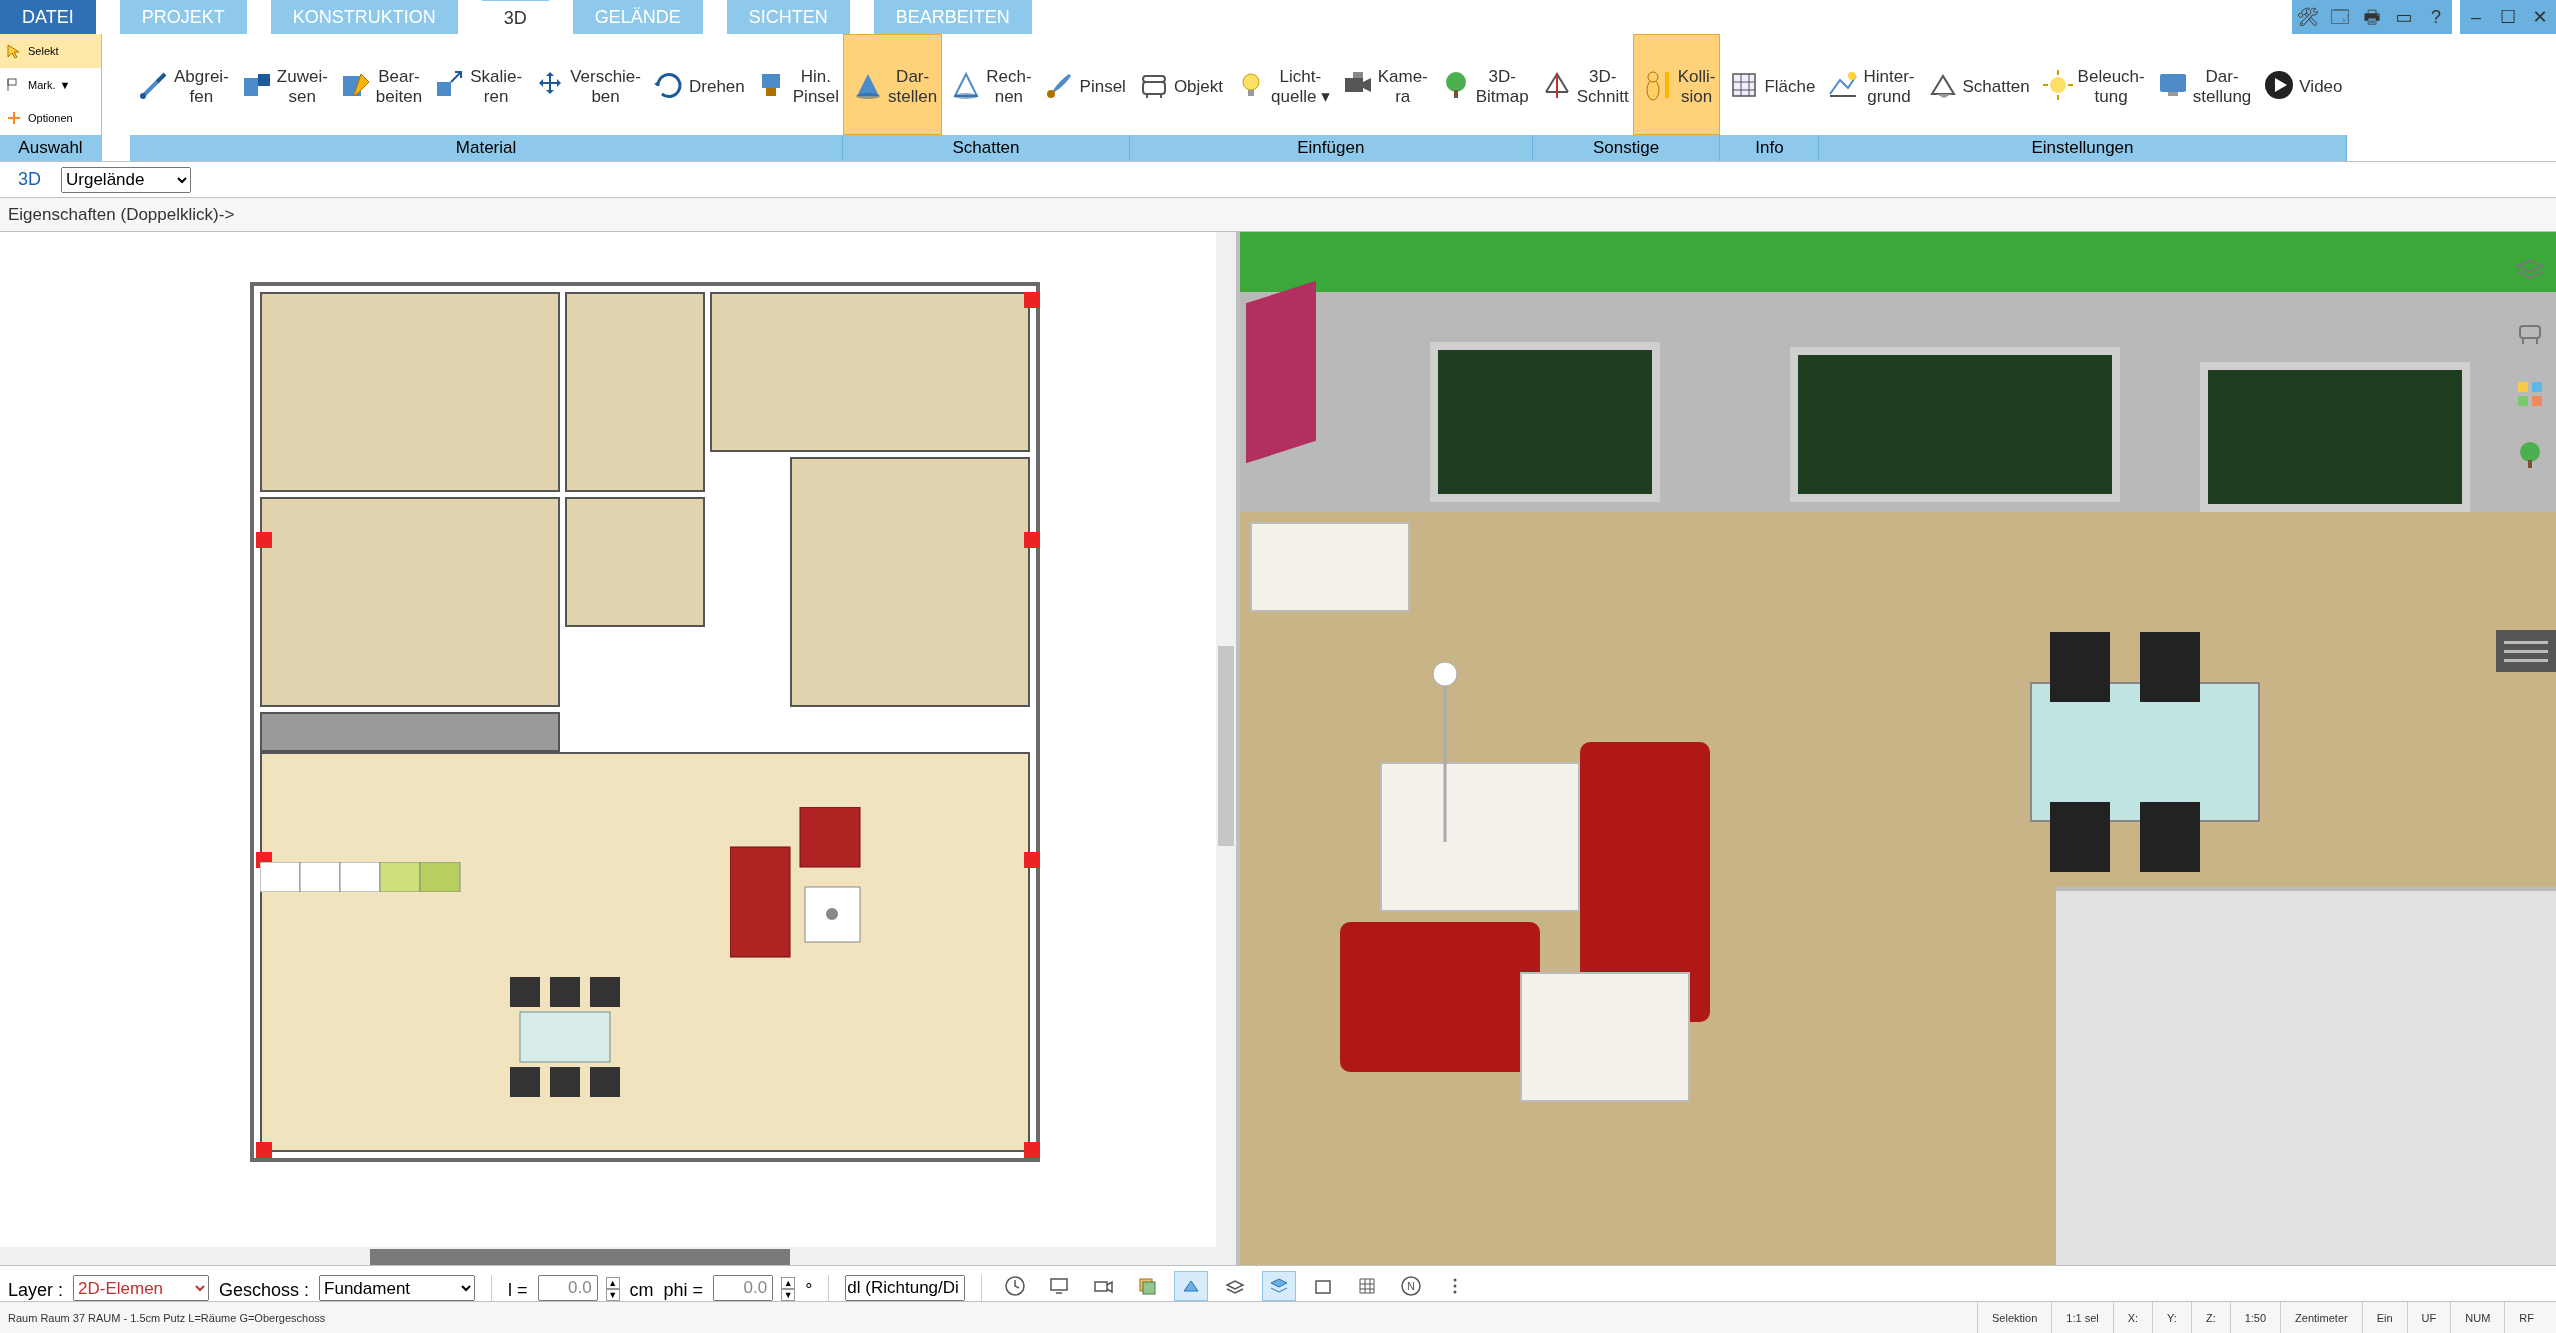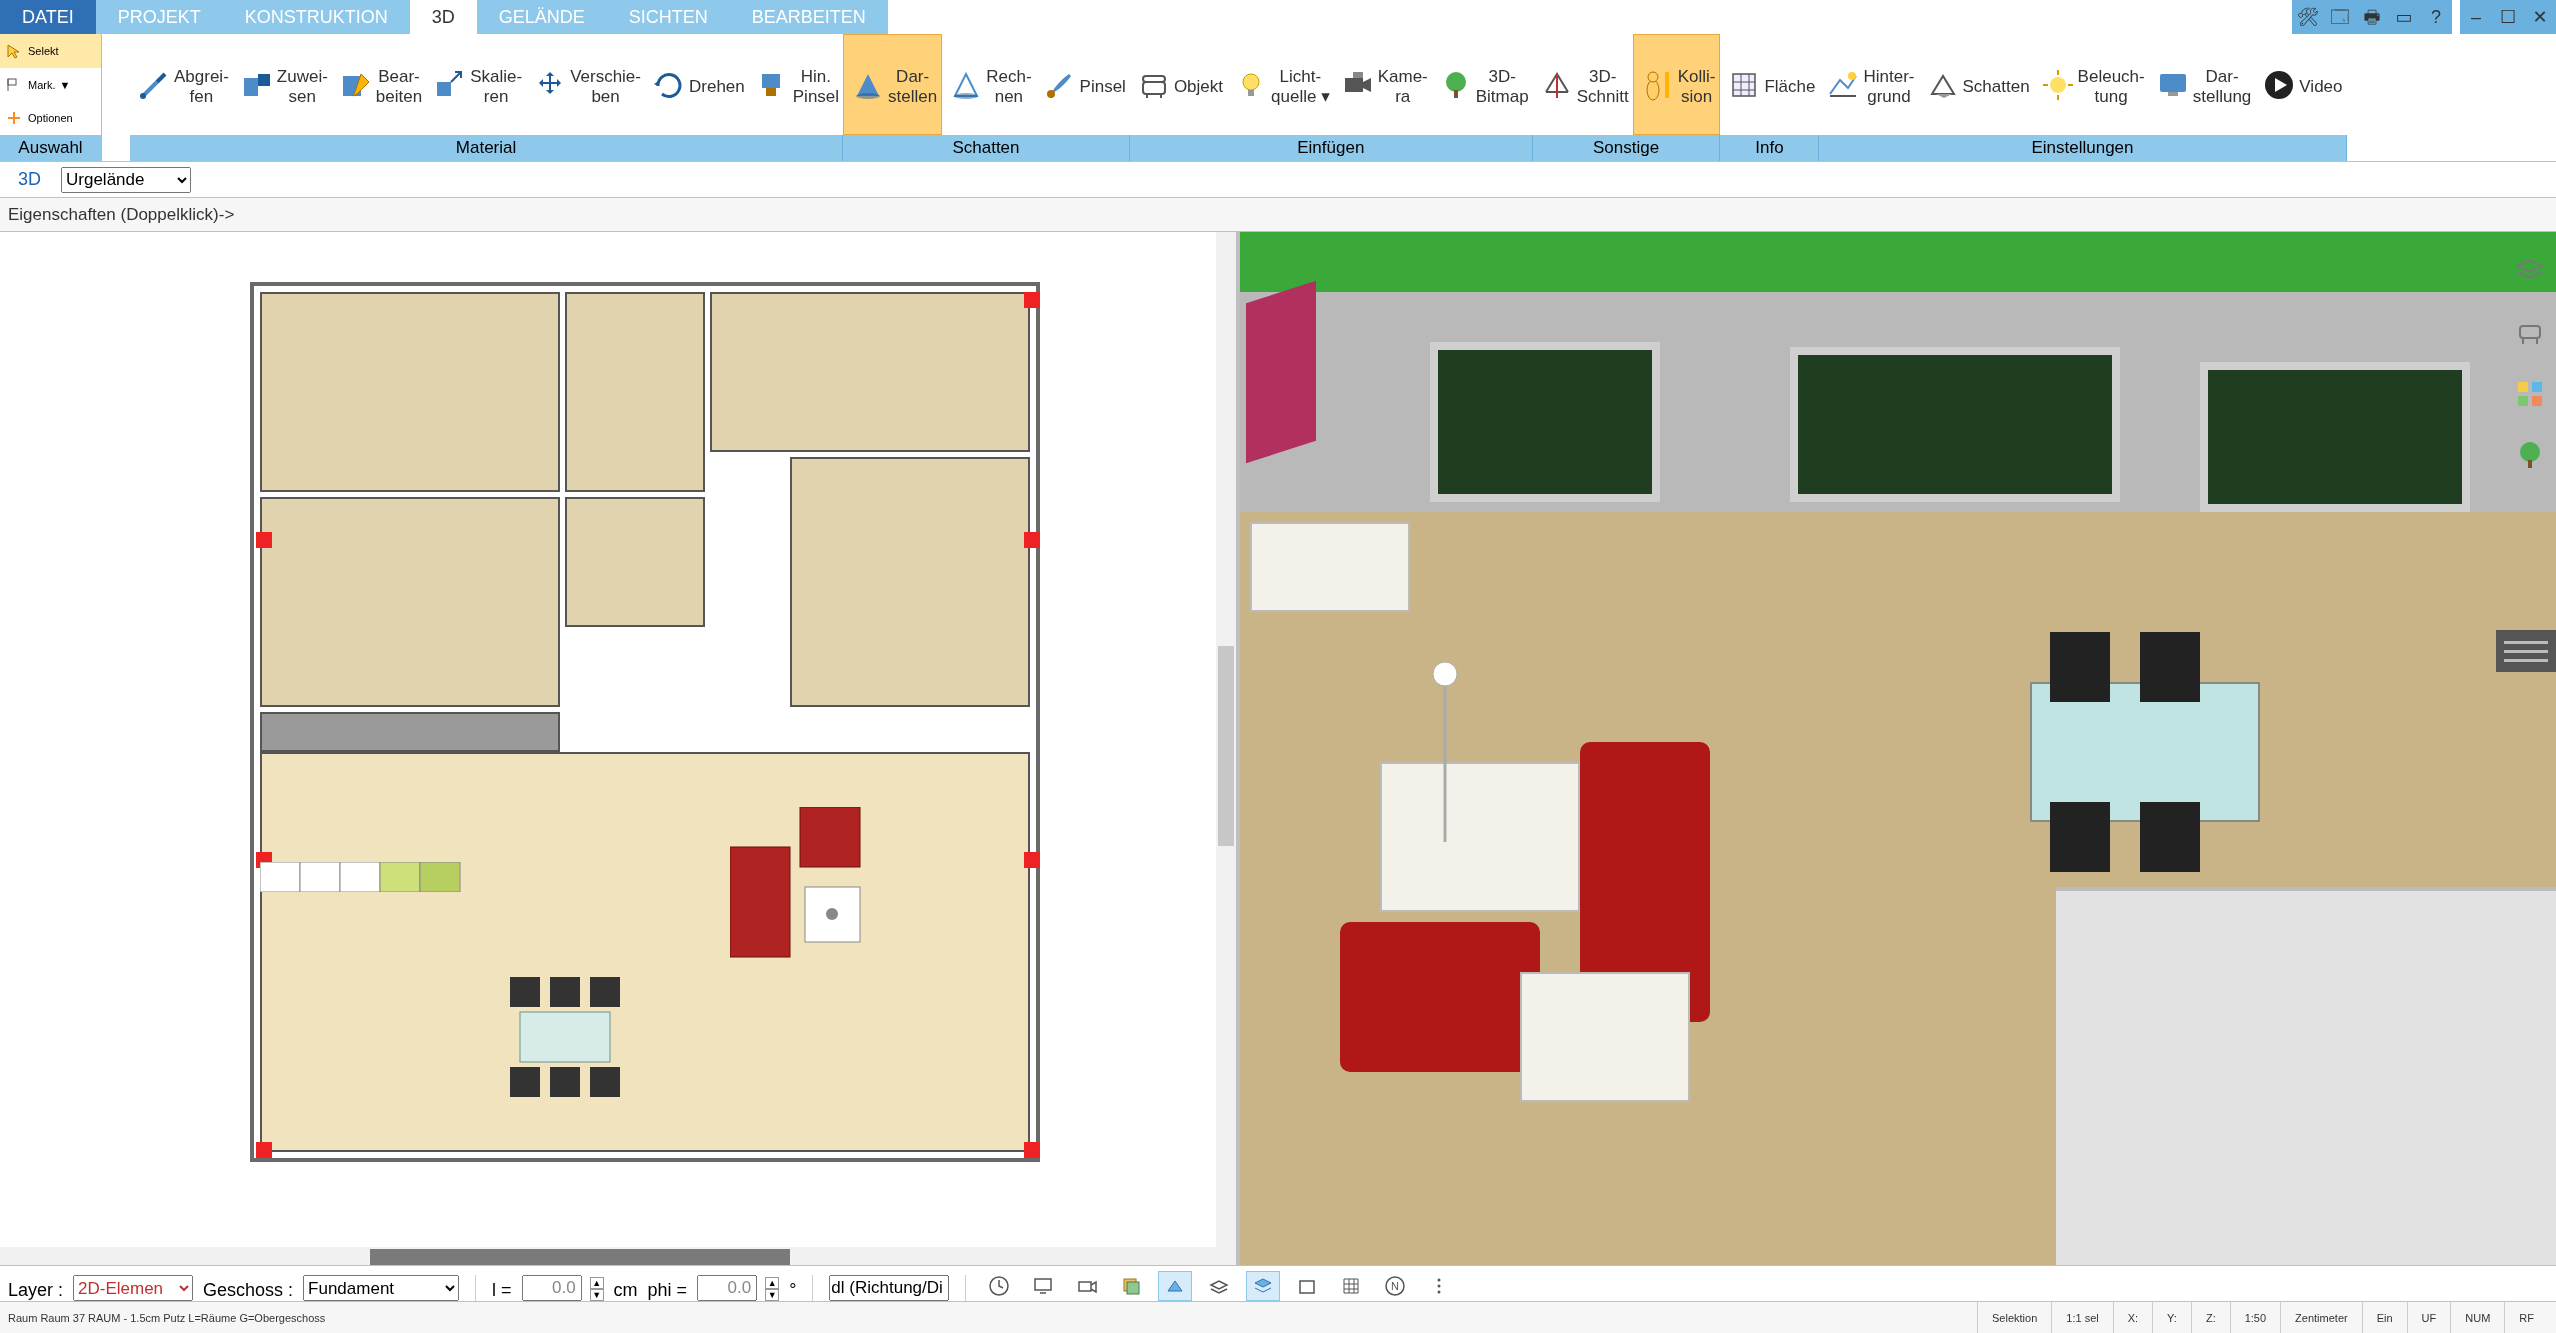--- a/index.html
+++ b/index.html
@@ -1,19 +1,19 @@
 <!DOCTYPE html>
 <html><head>
 <meta charset="utf-8">
 <style>
 * { margin:0; padding:0; box-sizing:border-box; font-family:"Segoe UI",Tahoma,sans-serif; font-size:11px; }
 html,body { width:2556px; height:1333px; overflow:hidden; background:#fff; }
 
 
-#menubar { height:34px; display:flex; align-items:flex-end; }
+#menubar { height:34px; display:flex; align-items:center;gap:24px; }
 #menubar .tab { padding:0 22px; line-height:34px; color:#fff; font-size:18px; cursor:pointer; text-align:center; }
 #menubar .tab.dark   { background:#2f6fb6; }
 #menubar .tab.light  { background:#8ec8ea; }
 #menubar .tab.white  { background:#fff; color:#333; border-top:1px solid #8ec8ea; }
 #menubar .spacer { flex:1; background:#fff; }
 #winbtns { display:flex; align-items:center; background:#6bb1df; }
 #winbtns span { width:32px; height:34px; line-height:34px; text-align:center; font-size:18px; color:#333; cursor:pointer; }
 #winbtns .gap { background:#fff; width:8px; }
 
 
@@ -533,21 +533,21 @@
     </div>
 </div>
 <div id="rhandle">
     <div></div>
     <div></div>
     <div></div>
   </div>
 
 <div id="bottombar">
   <span class="lbl">Layer :</span>
-  <select class="red" style="width:120px"><option>2D-Elemen</option></select>
+  <select class="red" style="width:136px"><option>2D-Elemen</option></select>
   <span class="lbl">Geschoss :</span>
   <select style="width:156px"><option>Fundament</option></select>
   <div class="sep"></div>
   <span class="lbl">l =</span>
   <input class="num" type="text" value="0.0" style="">
   <div class="spin">
       <span>▲</span>
       <span>▼</span>
     </div>
   <span class="lbl">cm</span>

